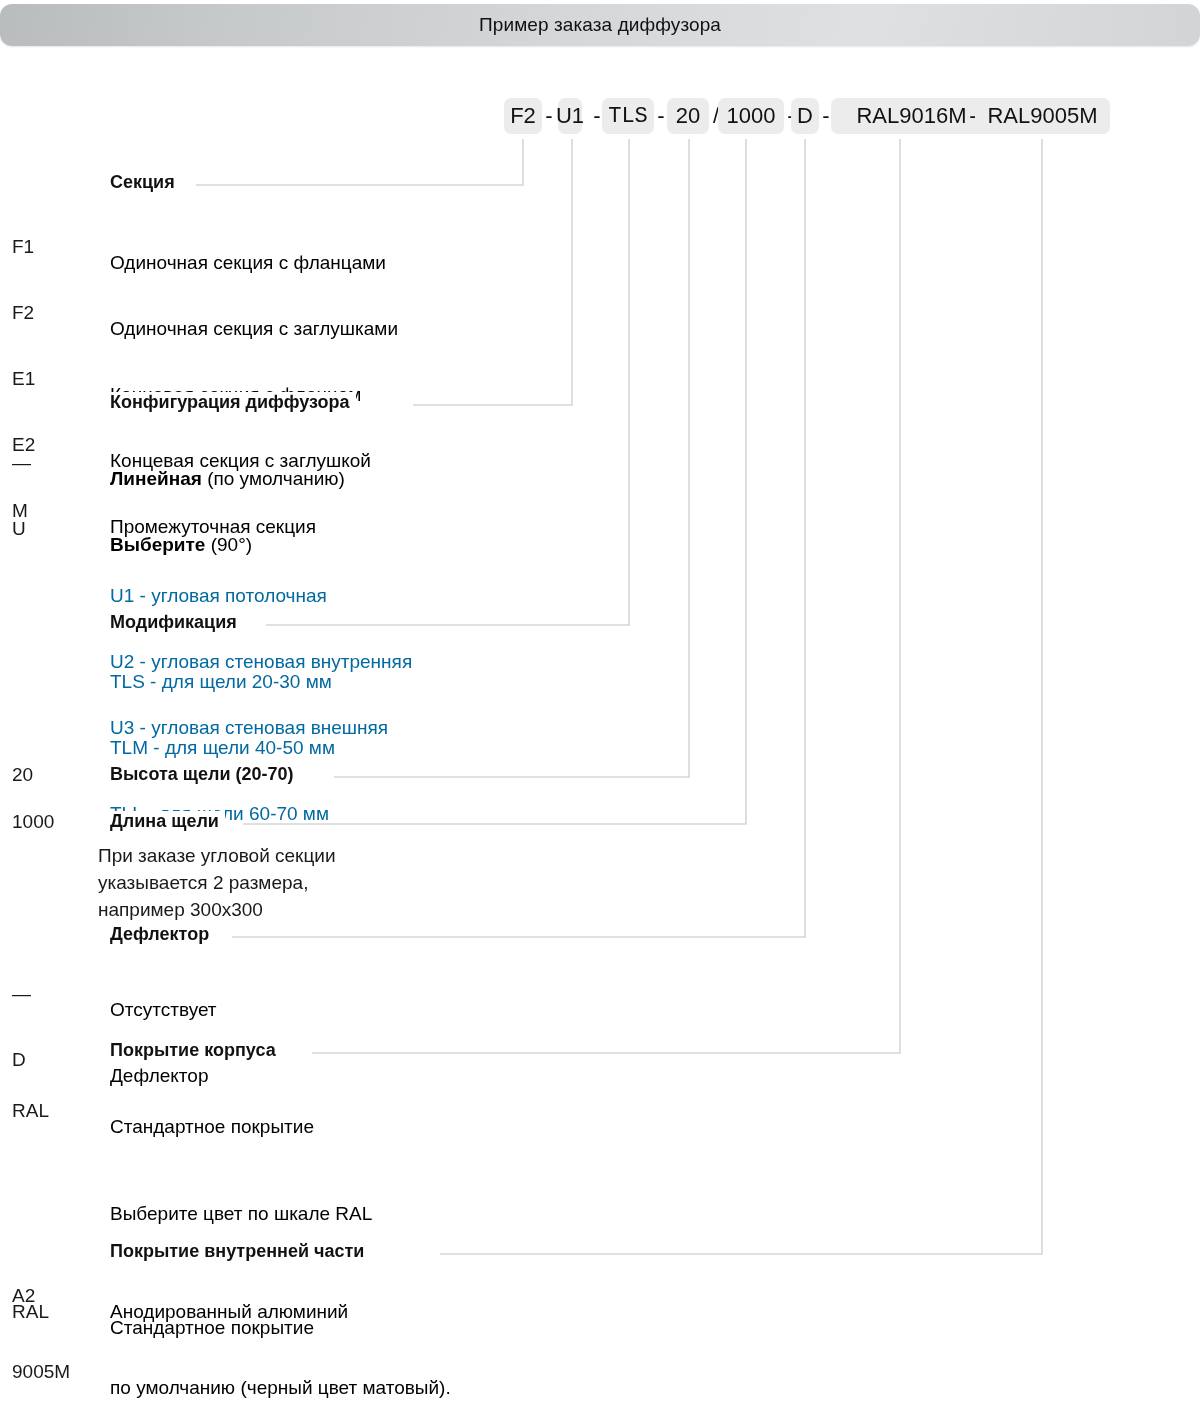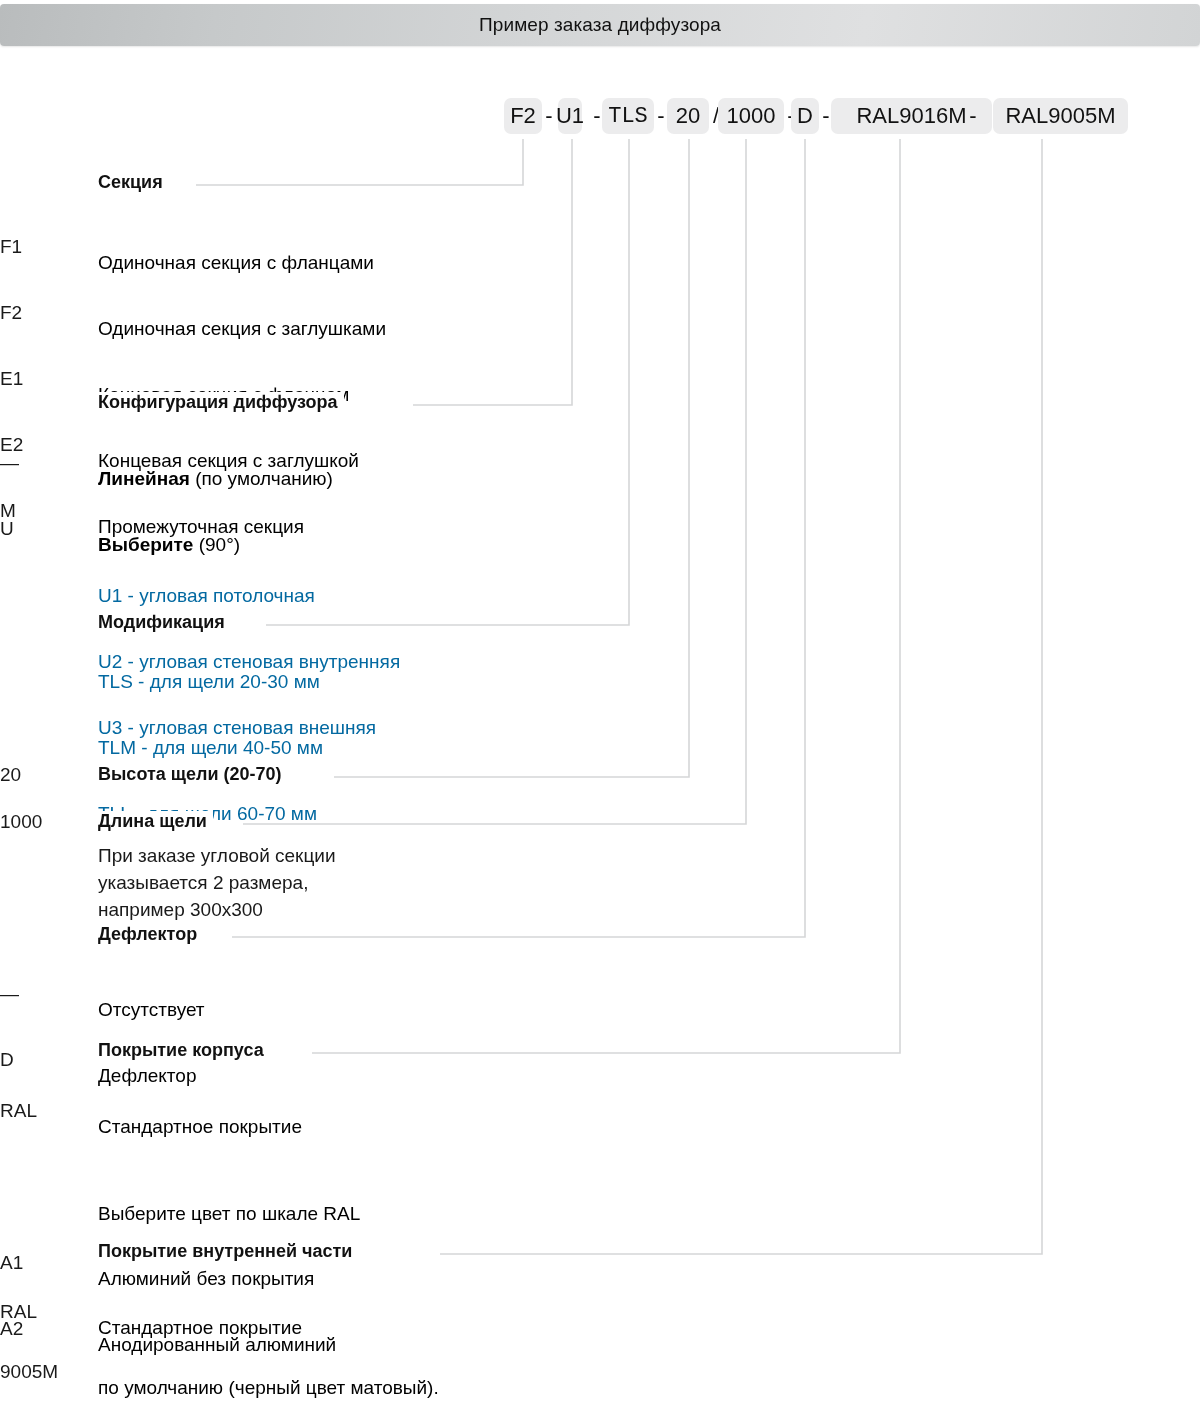--- a/index.html
+++ b/index.html
@@ -12,21 +12,21 @@
     overflow: hidden;
   }
   #root { position: relative; width: 1200px; height: 1423px; }
 
   
   .titlebar {
     position: absolute;
     left: 0; top: 4px;
     width: 1200px; height: 42px;
     background: linear-gradient(100deg, #b9bcbd 0%, #c6c9ca 18%, #d4d6d7 46%, #dfe0e1 72%, #d2d4d5 100%);
-    border-radius: 4px;
+    border-radius: 12px;
     box-shadow: 0 1px 2px rgba(0,0,0,0.10);
   }
   .titlebar-text {
     position: absolute;
     left: 0; top: 0;
     width: 1200px; height: 42px;
     display: flex; align-items: center; justify-content: center;
     font-size: 19px;
     font-weight: 400;
     color: #111;
@@ -61,21 +61,21 @@
 
   
   .connectors {
     position: absolute;
     left: 0; top: 0;
     width: 1200px; height: 1423px;
     pointer-events: none;
   }
 
   
-  .section { position: absolute; left: 0; width: 1016px; }
+  .section { position: absolute; left: 0; width: 1016px; padding-left: 12px; }
 
   .sec-head {
     position: relative;
     height: 26px;
     display: block;
   }
   .sec-title {
     position: absolute;
     left: 98px; top: 0;
     font-size: 18px;
@@ -146,21 +146,21 @@
     <div class="token" id="tok2" style="left: 602px; width: 52px; font-family: Liberation Mono, monospace;">TLS</div>
     <div class="sep" id="sep2" style="left: 654px;">-</div>
     <div class="token" id="tok3" style="left: 667px; width: 42px;">20</div>
     <div class="sep" id="sep3" style="left: 709px;">/</div>
     <div class="token" id="tok4" style="left: 718px; width: 66px;">1000</div>
     <div class="sep" id="sep4" style="left: 784px;">-</div>
     <div class="token" id="tok5" style="left: 791px; width: 28px;">D</div>
     <div class="sep" id="sep5" style="left: 819px;">-</div>
     <div class="token" id="tok6" style="left: 831px; width: 161px;">RAL9016M</div>
     <div class="sep" id="sep6" style="left: 966px;">-</div>
-    <div class="token" id="tok7" style="left: 975px; width: 135px; margin-left: 18px;">RAL9005M</div>
+    <div class="token" id="tok7" style="left: 975px; width: 135px;">RAL9005M</div>
   </div>
 
   <svg class="connectors" viewBox="0 0 1200 1423">
     <g fill="none" stroke="#d5d6d7" stroke-width="1.6">
       <path d="M523,139 L523,185 L196,185"></path>
       <path d="M572,139 L572,405 L413,405"></path>
       <path d="M629,139 L629,625 L266,625"></path>
       <path d="M689,139 L689,777 L334,777"></path>
       <path d="M746,139 L746,824 L243,824"></path>
       <path d="M805,139 L805,937 L232,937"></path>
@@ -268,24 +268,20 @@
     <div class="sec-head">
       <span class="sec-title">Покрытие корпуса</span>
     </div>
     <div class="row" style="top:34px">
       <span class="code">RAL</span>
       <span class="desc">Стандартное покрытие</span>
     </div>
     <div class="row" style="top:88px">
       <span class="desc">Выберите цвет по шкале RAL</span>
     </div>
-    <div class="row" style="top:120px">
-      <span class="code">A1</span>
-      <span class="desc">Алюминий без покрытия</span>
-    </div>
     <div class="row" style="top:153px">
       <span class="code">A2</span>
       <span class="desc">Анодированный алюминий</span>
     </div>
   </div>
 
   <div class="section" style="top:1241px">
     <div class="sec-head">
       <span class="sec-title">Покрытие внутренней части</span>
     </div>

